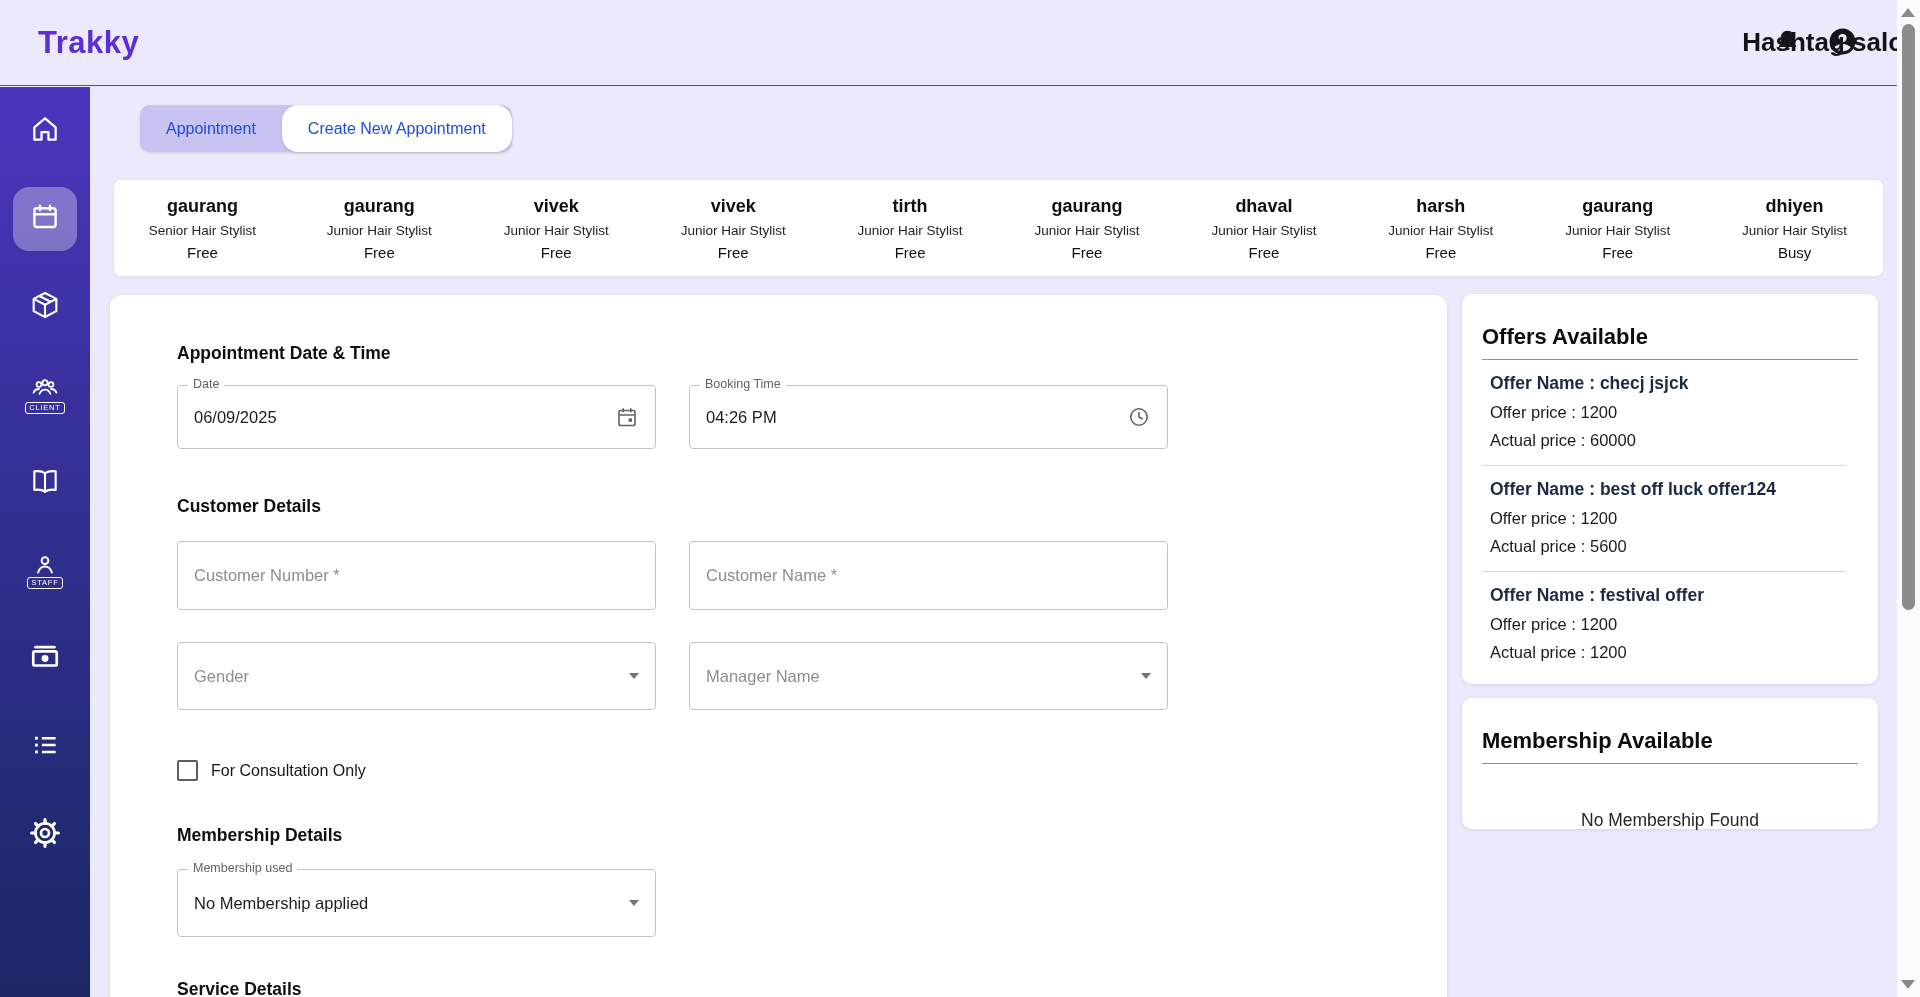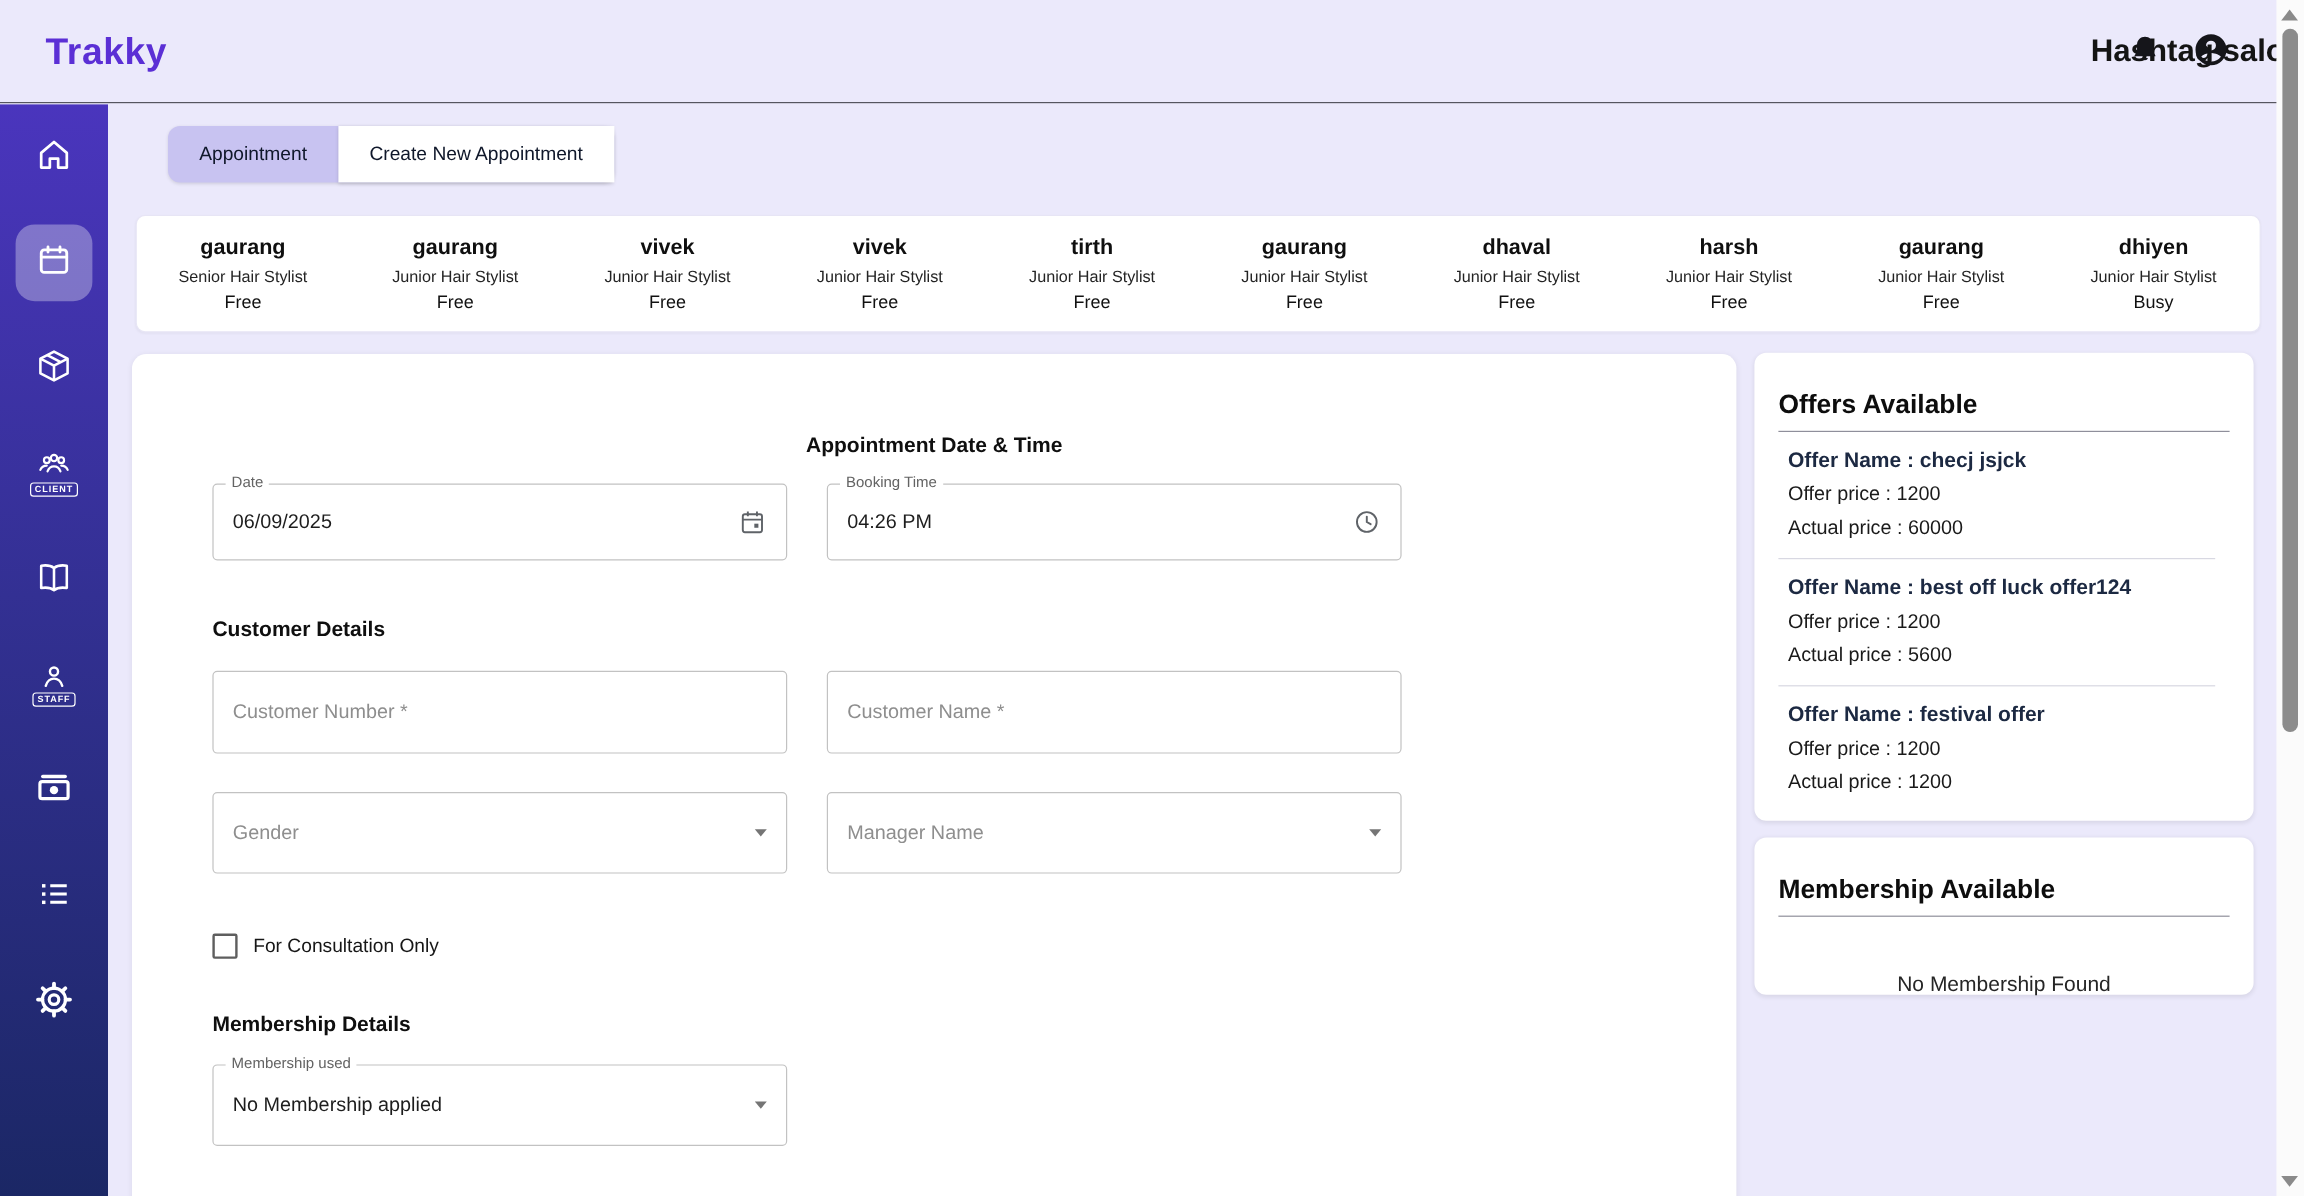--- a/index.html
+++ b/index.html
@@ -29,51 +29,51 @@
     background:linear-gradient(180deg,#4A35BD 0%, #333093 45%, #1B2765 100%);
     display:flex; flex-direction:column; align-items:center; padding-top:12px;
   }
   .side-item {
     width:64px; height:64px; margin-bottom:24px; border-radius:16px;
     display:flex; flex-direction:column; align-items:center; justify-content:center;
     cursor:pointer; color:#fff;
   }
   .side-item.active { background:rgba(255,255,255,0.32); }
   .side-badge {
-    font-size:7.5px; letter-spacing:.8px; font-weight:700; color:#fff;
+    font-size:7.5px; letter-spacing:.8px; font-weight:400; color:#fff;
     border:1px solid #fff; border-radius:3px; padding:0 3px; margin-top:-3px; line-height:10px;
   }
 
   
   .main { position:absolute; left:90px; top:87px; width:1813px; height:910px; background:#EBE9FB; overflow:hidden; }
 
   
   .tabs { position:absolute; left:50px; top:18px; display:flex; border-radius:10px; background:#C8C3F1; box-shadow:0 1px 3px rgba(0,0,0,.12); }
-  .tab { border:none; height:47px; padding:0 26px; font-size:16px; color:#0f172a; background:transparent; cursor:pointer; font-family:inherit; border-radius:0; }
+  .tab { border:none; height:47px; padding:0 26px; font-size:16px; color:#1d4ed8; background:transparent; cursor:pointer; font-family:inherit; border-radius:16px; }
   .tab.active { background:#ffffff; box-shadow:0 1px 3px rgba(0,0,0,.15); }
 
   
   .stylist-bar {
     position:absolute; left:23px; top:92px; width:1771px; height:98px;
     background:#fff; border:1px solid #e7e5f5; border-radius:8px;
     display:flex; align-items:center; box-shadow:0 1px 2px rgba(0,0,0,.04);
   }
   .stylist { flex:1; text-align:center; cursor:pointer; }
   .s-name { font-size:18px; font-weight:700; color:#0f0f0f; }
   .s-role { font-size:13.5px; color:#242424; margin-top:6px; }
   .s-status { font-size:15px; color:#111; margin-top:6px; }
 
   
   .form-card {
     position:absolute; left:20px; top:208px; width:1337px; height:860px;
     background:#fff; border-radius:12px; box-shadow:0 1px 5px rgba(0,0,0,.07);
     padding:0 67px;
   }
   .sec-h { font-size:17.5px; font-weight:700; color:#0f0f0f; margin:0; line-height:20px; }
-  .sec-datetime { margin-top:66px;text-align:center; }
+  .sec-datetime { margin-top:48px; }
   .sec-customer { margin-top:47px; }
   .sec-membership { margin-top:44px; }
   .sec-service { margin-top:42px; }
   .frow { display:flex; gap:33px; }
   .row-datetime { margin-top:22px; }
   .row-names { margin-top:25px; }
   .row-selects { margin-top:32px; }
   .field {
     position:relative; width:479px; height:64px; background:#fff;
     border:1px solid #c2c2c2; border-radius:4px;

